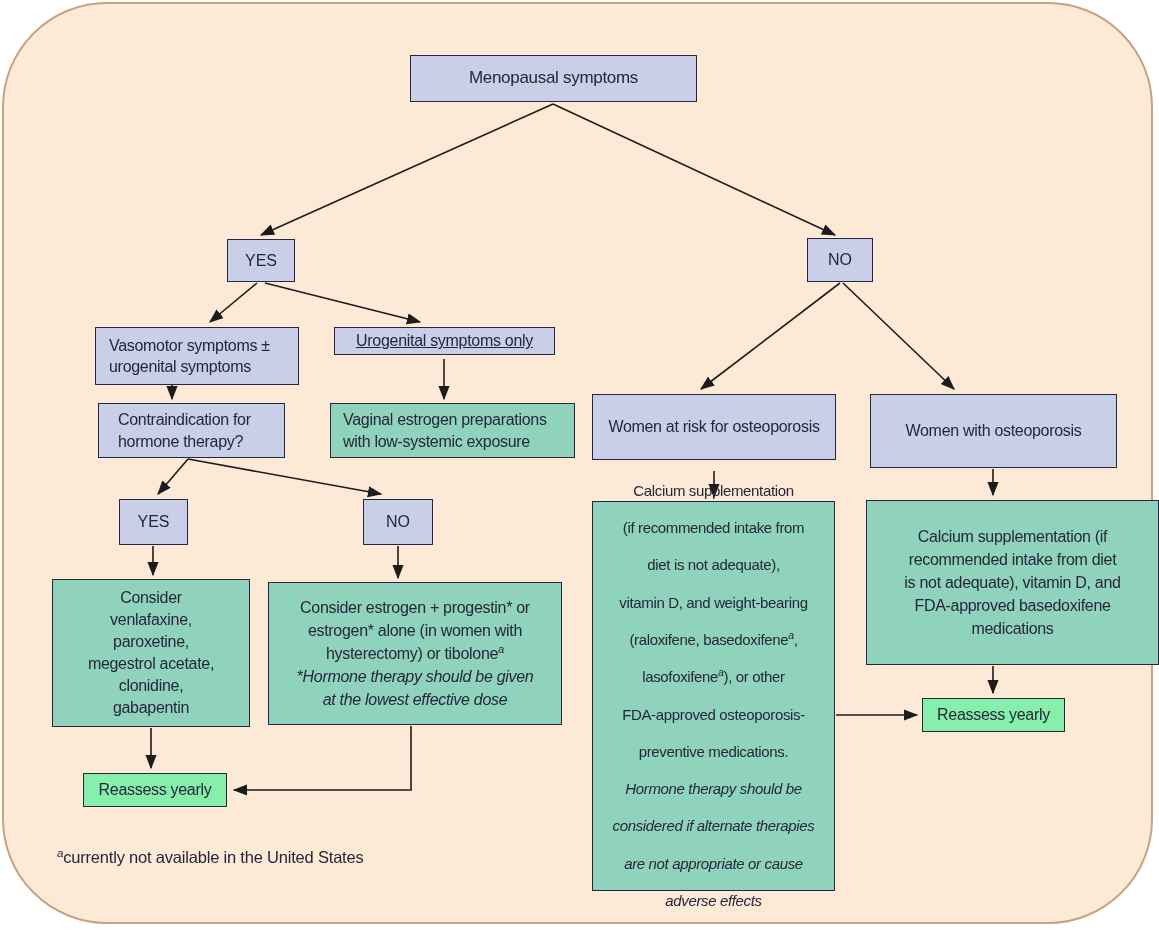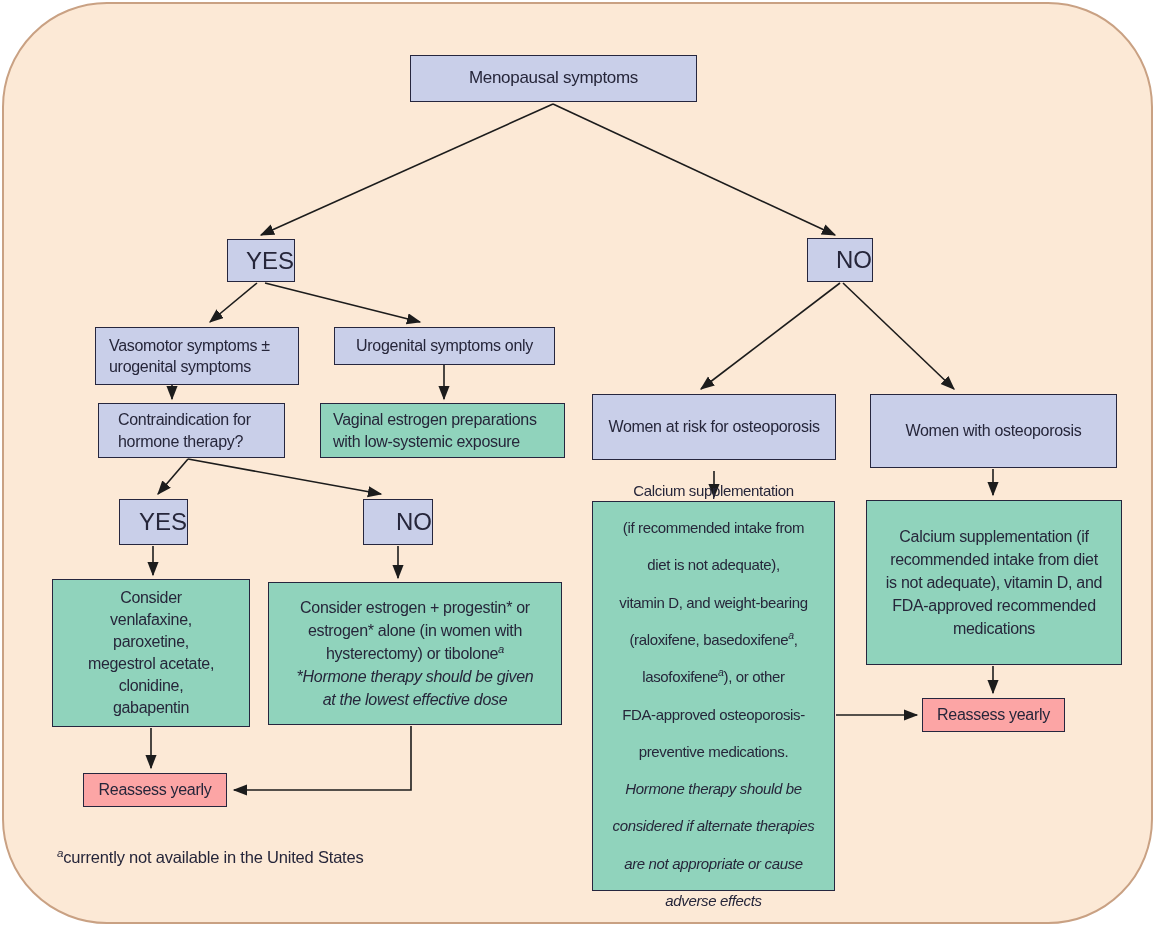--- a/index.html
+++ b/index.html
@@ -6,43 +6,43 @@
   .canvas{position:relative;width:1159px;height:930px;background:#ffffff;overflow:hidden;
           font-family:"Liberation Sans","DejaVu Sans",sans-serif;color:#26263a;padding-left:16px;}
   .frame{position:absolute;left:2px;top:2px;width:1151px;height:922px;background:#fce9d6;
          border:2px solid #c9a183;border-radius:105px;box-sizing:border-box;}
   .arrows{position:absolute;left:0;top:0;pointer-events:none;}
   .box{position:absolute;box-sizing:border-box;border:1.7px solid #26263e;
        display:flex;flex-direction:column;align-items:center;justify-content:center;
        text-align:center;line-height:1.33;letter-spacing:-0.3px;font-size:16px;}
   .lav{background:#c9cfe9;}
   .grn{background:#90d3bc;}
-  .org{background:#fca5a5;}
+  .org{background:#86efac;}
   .left{align-items:flex-start;text-align:left;}
-  .big{font-size:24px;letter-spacing:0;align-items:flex-end;}
+  .big{font-size:16px;letter-spacing:0;}
   .it{font-style:italic;}
   .sup{font-style:italic;font-size:0.7em;vertical-align:super;line-height:0;}
   .ln{white-space:nowrap;}
 
   #menopausal{left:410px;top:55px;width:287px;height:47px;font-size:17px;}
   #yes1{left:227px;top:239px;width:68px;height:43px;}
   #no1{left:807px;top:238px;width:66px;height:44px;}
   #vasomotor{left:95px;top:327px;width:204px;height:58px;padding-left:13px;}
-  #urogenital{left:334px;top:327px;width:221px;height:38px;}
+  #urogenital{left:334px;top:327px;width:221px;height:28px;text-decoration:underline;}
   #contra{left:98px;top:403px;width:187px;height:55px;padding-left:19px;}
-  #vaginal{left:320px;top:403px;width:245px;height:55px;padding-left:12px;}
+  #vaginal{left:330px;top:403px;width:245px;height:55px;padding-left:12px;}
   #yes2{left:119px;top:499px;width:69px;height:46px;}
   #no2{left:363px;top:499px;width:70px;height:46px;}
   #nonhormonal{left:52px;top:579px;width:198px;height:148px;line-height:22px;}
   #hormone{left:268px;top:582px;width:294px;height:143px;line-height:23px;}
   #reassess-left{left:83px;top:773px;width:144px;height:34px;}
   #women-risk{left:592px;top:394px;width:244px;height:66px;}
   #women-osteo{left:870px;top:394px;width:247px;height:74px;}
   #calcium-mid{left:592px;top:501px;width:243px;height:390px;font-size:15px;line-height:22.3px;letter-spacing:-0.35px;gap:15px;}
-  #calcium-right{left:866px;top:500px;width:256px;height:165px;line-height:23px;}
+  #calcium-right{left:866px;top:500px;width:293px;height:165px;line-height:23px;}
   #reassess-right{left:922px;top:698px;width:143px;height:34px;}
   #footnote{position:absolute;left:57px;top:848px;font-size:16.5px;letter-spacing:-0.2px;}
 </style>
 </head>
 <body>
 
 <div class="canvas">
   <div class="frame"></div>
 
   <svg class="arrows" width="1159" height="930" viewBox="0 0 1159 930">
@@ -153,21 +153,21 @@
     <div class="ln it">Hormone therapy should be</div>
     <div class="ln it">considered if alternate therapies</div>
     <div class="ln it">are not appropriate or cause</div>
     <div class="ln it">adverse effects</div>
   </div>
 
   <div id="calcium-right" class="box grn">
     <div class="ln">Calcium supplementation (if</div>
     <div class="ln">recommended intake from diet</div>
     <div class="ln">is not adequate), vitamin D, and</div>
-    <div class="ln">FDA-approved recommended</div>
+    <div class="ln">FDA-approved basedoxifene</div>
     <div class="ln">medications</div>
   </div>
 
   <div id="reassess-right" class="box org">
     <div class="ln">Reassess yearly</div>
   </div>
 
   <div id="footnote"><span class="sup">a</span><span>currently not available in the United States</span></div>
 </div>
 

